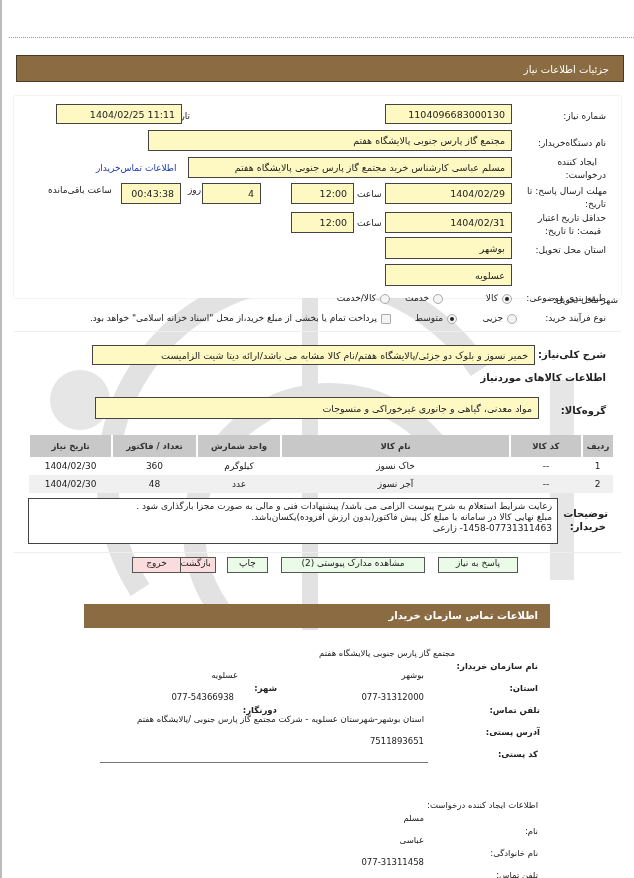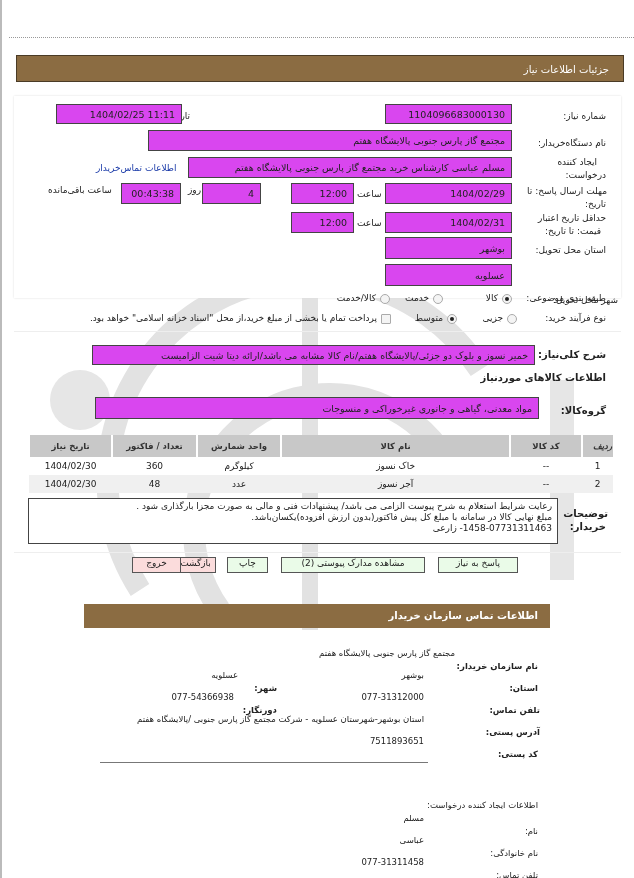--- a/index.html
+++ b/index.html
@@ -7,21 +7,21 @@
            font-family:"DejaVu Sans", sans-serif; font-size:9px; color:#222; direction:rtl; }
     .left-edge { position:absolute; left:0; top:0; width:2px; height:878px; background:#bbb; }
     .dotted-line { position:absolute; left:9px; right:0; top:37px; border-top:1px dotted #999; }
     .watermark { position:absolute; left:10px; top:250px; width:600px; height:400px; pointer-events:none; }
     .header-bar { position:absolute; left:16px; top:55px; width:608px; height:27px;
                   background:#8b6c42; border:1px solid #4a3b26; box-sizing:border-box;
                   color:#fff; font-size:10px; line-height:27px; padding-right:14px; }
     .panel { position:absolute; left:14px; top:96px; width:607px; height:202px;
              background:#fff; box-shadow:0 0 2px #ddd; }
     .lbl { position:absolute; font-size:9px; color:#222; white-space:nowrap; }
-    .box { position:absolute; border:1px solid #444; background:#d946ef; box-sizing:border-box;
+    .box { position:absolute; border:1px solid #444; background:#fef9c3; box-sizing:border-box;
            font-size:9.5px; padding:0 6px; display:flex; align-items:center; white-space:nowrap; overflow:hidden; }
     .box.ltr { direction:ltr; justify-content:flex-end; }
     .link { position:absolute; color:#1a3aa8; font-size:9px; white-space:nowrap; cursor:pointer; }
     .radio { display:inline-block; width:8px; height:8px; border:1px solid #aaa; border-radius:50%;
              background:#f4f4f4; vertical-align:middle; position:relative; margin-left:4px; }
     .radio.on::after { content:""; position:absolute; left:2px; top:2px; width:4px; height:4px;
                        border-radius:50%; background:#222; }
     .checkbox { display:inline-block; width:8px; height:8px; border:1px solid #aaa; background:#f4f4f4;
                 vertical-align:middle; border-radius:1px; margin-left:4px; }
     .opt { position:absolute; white-space:nowrap; font-size:9px; }
@@ -121,21 +121,21 @@
 <div class="box" style="left:92px; top:345px; width:443px; height:20px;">خمیر نسوز و بلوک دو جزئی/پالایشگاه هفتم/نام کالا مشابه می باشد/ارائه دیتا شیت الزامیست</div>
 
 <span class="lbl bold" style="right:28px; top:372px; font-size:10px;">اطلاعات کالاهای موردنیاز</span>
 
 <span class="lbl bold" style="right:28px; top:405px; font-size:10px;">گروه‌کالا:</span>
 <div class="box" style="left:95px; top:397px; width:444px; height:22px;">مواد معدنی، گیاهی و جانوری غیرخوراکی و منسوجات</div>
 
 <table class="items-table">
   <thead>
     <tr>
-      <th style="width:28px; text-align:right;font-style:italic;">ردیف</th>
+      <th style="width:28px; text-align:center;">ردیف</th>
       <th style="width:70px;">کد کالا</th>
       <th style="width:230px;">نام کالا</th>
       <th style="width:82px;margin-left:36px;">واحد شمارش</th>
       <th style="width:82px;">تعداد / فاکتور</th>
       <th style="width:80px;">تاریخ نیاز</th>
     </tr>
   </thead>
   <tbody>
     <tr class="r1">
       <td>1</td>

